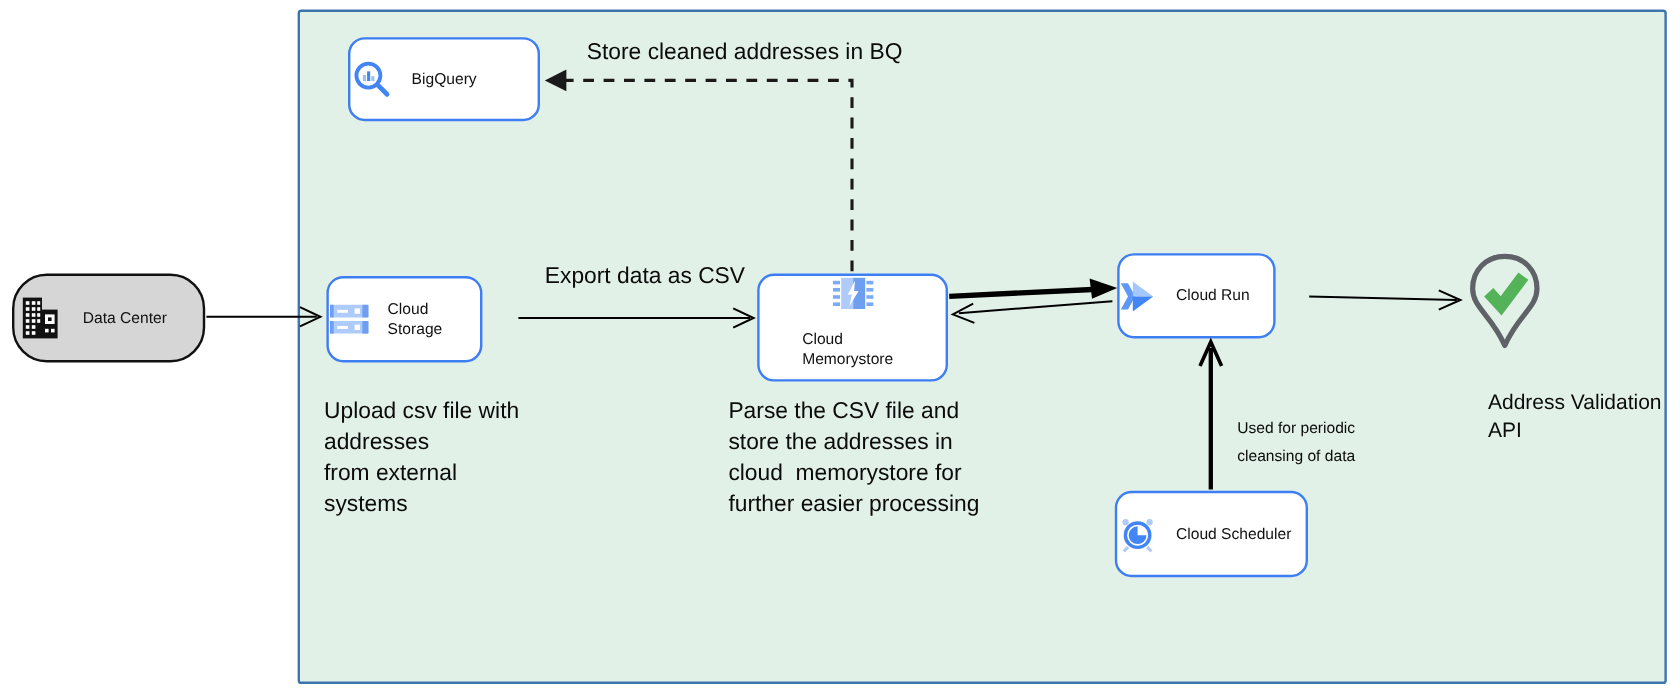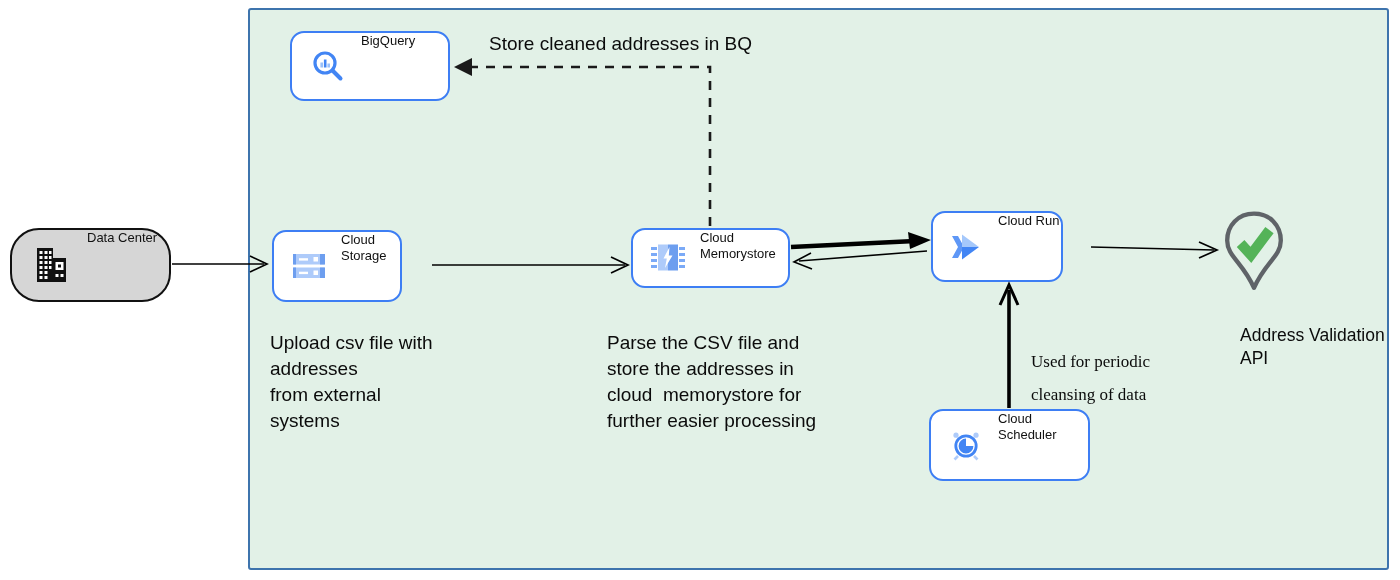--- a/index.html
+++ b/index.html
@@ -7,35 +7,35 @@
   .canvas {
     position:relative; width:1400px; height:580px; background:#ffffff;
     overflow:hidden;
   }
   .boundary {
     position:absolute; left:248px; top:8px; width:1141px; height:562px;
     background:#e2f1e7; border:2px solid #3e74ad; border-radius:3px;
     box-sizing:border-box; z-index:1;
   }
   .node {
-    position:absolute; display:flex; 
+    position:absolute; display:flex; align-items:center;
     box-sizing:border-box; z-index:3; background:#ffffff;
     border:2.5px solid #3d7ef4; border-radius:14px;
-    padding-left:18px; gap:15px;
+    gap:15px;
   }
   .node .nlabel { font-size:13px; color:#111; line-height:1.25; }
   .node.external {
     background:#d6d6d6; border:2.5px solid #111; border-radius:29px;
   }
   .icon { display:flex; align-items:center; justify-content:center; flex:0 0 auto; }
   .note {
     position:absolute; z-index:2; color:#0b0b0b; white-space:pre-wrap;
   }
   .note.big { font-size:19px; line-height:26px; }
-  .note.small { font-size:17px; line-height:33px;font-family:Liberation Serif, serif; }
+  .note.small { font-size:13px; line-height:23px; }
   .pin-wrap { position:absolute; left:1221px; top:209px; z-index:3; }
   .pin-label { position:absolute; left:1240px; top:324px; width:170px; z-index:3;
     font-size:17.5px; line-height:23px; color:#0b0b0b; }
   svg.arrows {
     position:absolute; left:0; top:0; width:1400px; height:580px;
     z-index:4; pointer-events:none;
   }
 </style>
 </head>
 <body>
@@ -104,21 +104,21 @@
           <rect x="1" y="16.5" width="3" height="10.5" fill="#6d9eef"></rect>
           <rect x="28" y="16.5" width="5" height="10.5" fill="#6d9eef"></rect>
           <rect x="7" y="20.7" width="9" height="2.4" fill="#fff"></rect>
           <rect x="21.5" y="19.5" width="4.5" height="4.5" fill="#fff"></rect>
         </g>
       </svg>
     </span>
     <span class="nlabel">Cloud Storage</span>
   </div>
 
-  <div class="node" style="left:631px; top:228px; width:159px; height:60px;">
+  <div class="node" style="left:631px; top:228px; width:159px; height:90px;flex-direction:column;">
     <span class="icon">
       <svg width="34" height="30" viewBox="0 0 34 30">
         <g fill="#7baaf7">
           <rect x="0" y="4" width="6" height="3"></rect>
             <rect x="0" y="10" width="6" height="3"></rect>
           <rect x="0" y="16" width="6" height="3"></rect>
             <rect x="0" y="22" width="6" height="3"></rect>
           <rect x="28" y="4" width="6" height="3"></rect>
             <rect x="28" y="10" width="6" height="3"></rect>
           <rect x="28" y="16" width="6" height="3"></rect>
@@ -159,20 +159,21 @@
 
   <div class="pin-wrap">
     <svg width="66" height="100" viewBox="0 0 64 96">
       <path d="M32,4 C16.5,4 6,15.5 6,30 C6,45.5 21,51 32,76 C43,51 58,45.5 58,30 C58,15.5 47.5,4 32,4 Z" fill="none" stroke="#5f6368" stroke-width="4.2" stroke-linejoin="round"></path>
       <path d="M19,33 L29,44 L47,20" fill="none" stroke="#54b358" stroke-width="10" stroke-linecap="butt" stroke-linejoin="miter"></path>
     </svg>
   </div>
   <div class="pin-label">Address Validation API</div>
 
   <div class="note big" style="left:489px; top:31px;">Store cleaned addresses in BQ</div>
+  <div class="note big" style="left:454px; top:218px;">Export data as CSV</div>
   <div class="note big" style="left:270px; top:330px;">Upload csv file with
 addresses
 from external
 systems</div>
   <div class="note big" style="left:607px; top:330px;">Parse the CSV file and
 store the addresses in
 cloud  memorystore for
 further easier processing</div>
   <div class="note small" style="left:1031px; top:345px;">Used for periodic
 cleansing of data</div>

